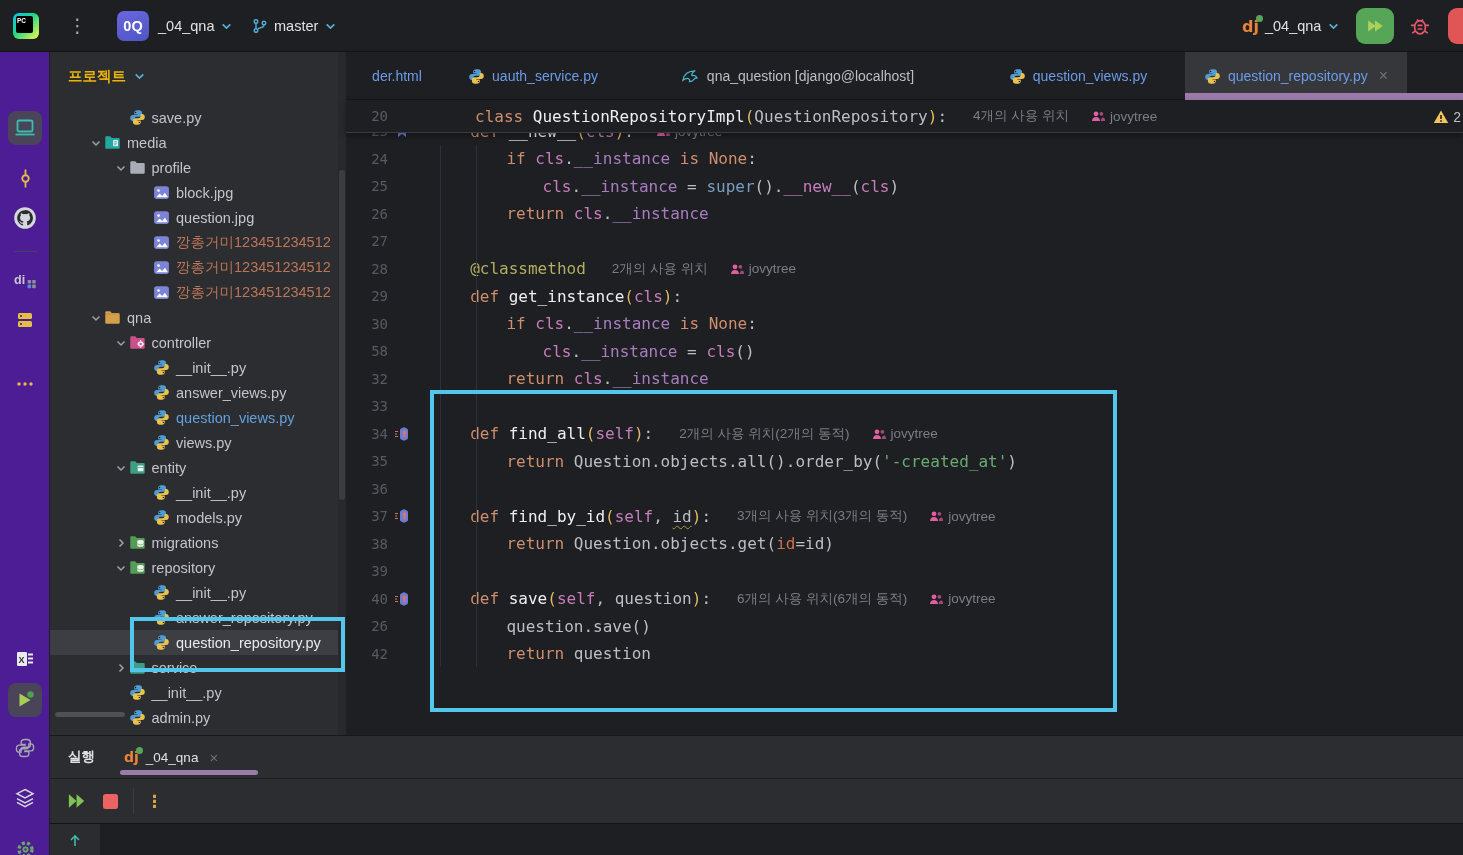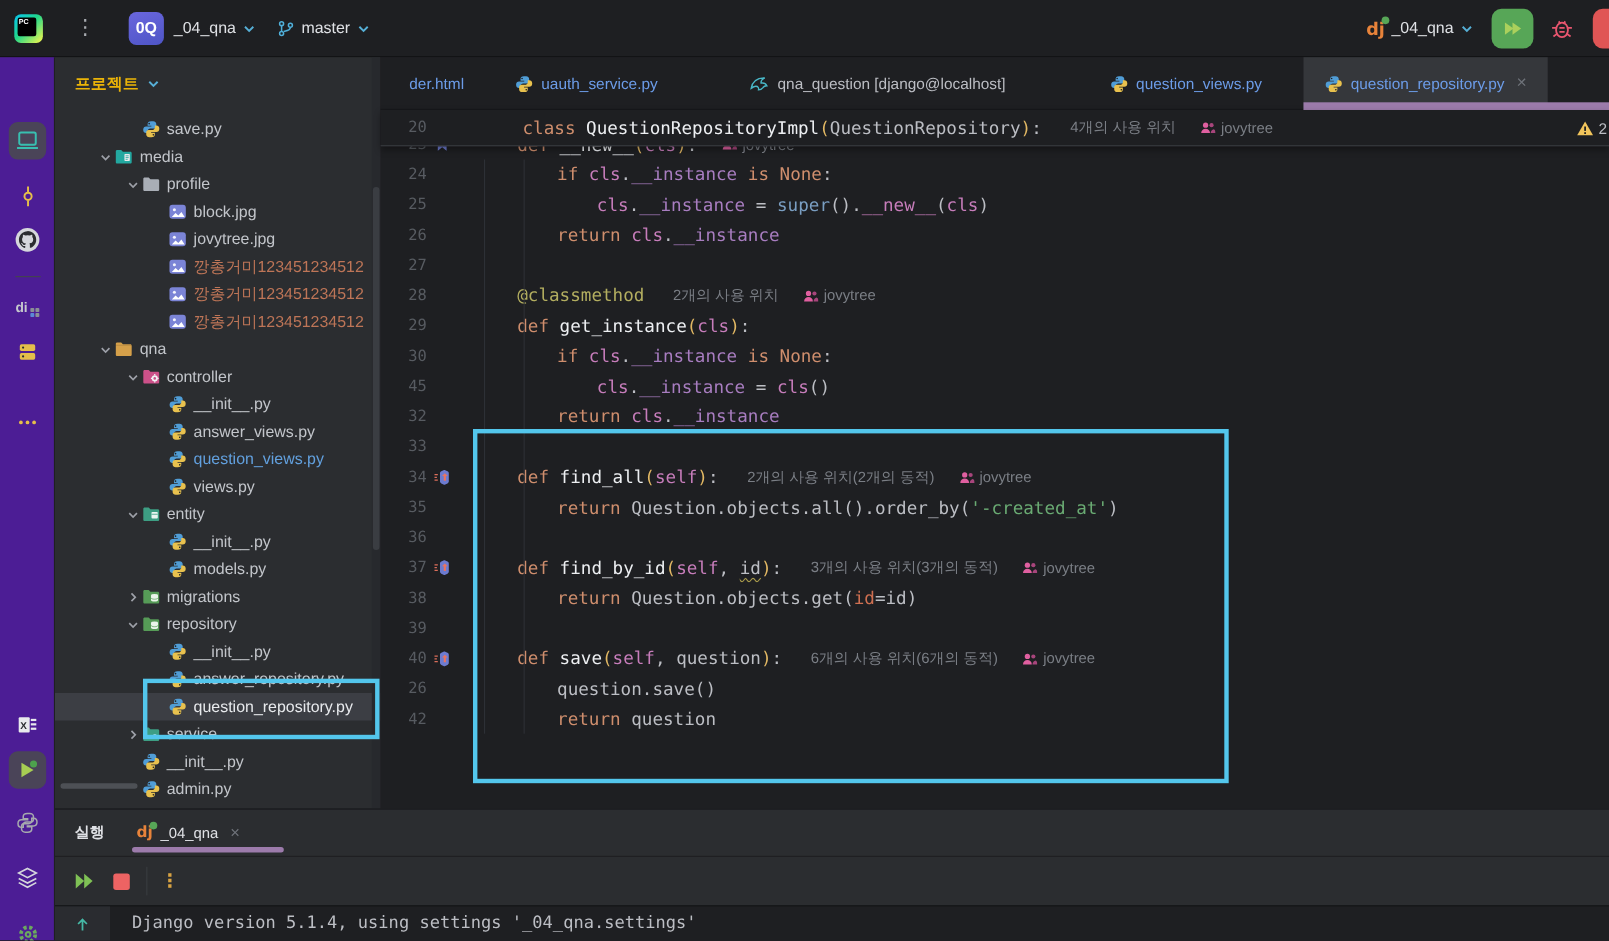--- a/index.html
+++ b/index.html
@@ -315,21 +315,21 @@
       <div class="trow" style="top: 100px;">
         <span style="width: 87px; flex: 0 0 87px;"></span>
         <span class="tchev"></span>
         <span class="ticon">
           <svg viewBox="0 0 16 16" width="17" height="17">
             <rect x="1" y="2" width="14" height="12" rx="2.5" fill="#7B84D6"></rect>
             <circle cx="5.2" cy="6.2" r="1.3" fill="#fff" opacity=".9"></circle>
             <path d="M3 12.5l3.2-3.5 2.4 2.3 2.6-3 2.8 4.2z" fill="#fff"></path>
           </svg>
         </span>
-        <span class="tlabel">jovytree.jpg</span>
+        <span class="tlabel">question.jpg</span>
       </div>
       <div class="trow" style="top: 125px;">
         <span style="width: 87px; flex: 0 0 87px;"></span>
         <span class="tchev"></span>
         <span class="ticon">
           <svg viewBox="0 0 16 16" width="17" height="17">
             <rect x="1" y="2" width="14" height="12" rx="2.5" fill="#7B84D6"></rect>
             <circle cx="5.2" cy="6.2" r="1.3" fill="#fff" opacity=".9"></circle>
             <path d="M3 12.5l3.2-3.5 2.4 2.3 2.6-3 2.8 4.2z" fill="#fff"></path>
           </svg>
@@ -720,21 +720,21 @@
       </div>
       <div class="cline" style="top: 165px;">
         <span class="lnum">29</span>
         <span class="ctext" style="left: 124.2px;"><span class="tk-kw">def </span><span class="tk-fn">get_instance</span><span class="tk-py">(</span><span class="tk-slf">cls</span><span class="tk-py">)</span><span class="tk-pl">:</span></span>
       </div>
       <div class="cline" style="top: 192.5px;">
         <span class="lnum">30</span>
         <span class="ctext" style="left: 160.4px;"><span class="tk-kw">if </span><span class="tk-slf">cls</span><span class="tk-pl">.</span><span class="tk-att">__instance</span><span class="tk-kw"> is </span><span class="tk-kw">None</span><span class="tk-pl">:</span></span>
       </div>
       <div class="cline" style="top: 220px;">
-        <span class="lnum">45</span>
+        <span class="lnum">58</span>
         <span class="ctext" style="left: 196.6px;"><span class="tk-slf">cls</span><span class="tk-pl">.</span><span class="tk-att">__instance</span><span class="tk-pl"> = </span><span class="tk-slf">cls</span><span class="tk-pl">()</span></span>
       </div>
       <div class="cline" style="top: 247.5px;">
         <span class="lnum">32</span>
         <span class="ctext" style="left: 160.4px;"><span class="tk-kw">return </span><span class="tk-slf">cls</span><span class="tk-pl">.</span><span class="tk-att">__instance</span></span>
       </div>
       <div class="cline" style="top: 275px;">
         <span class="lnum">33</span>
         <span class="ctext" style="left: 88px;"></span>
       </div>
@@ -835,18 +835,17 @@
     <span style="margin-left:14px;width:15px;height:15px;background:#ED6363;border-radius:2.5px;display:inline-block"></span>
     <span style="margin-left:15px;width:1px;height:26px;background:#3A3C40;display:inline-block"></span>
     <span style="margin-left:12px;color:#D8A343;font-size:17px;font-weight:bold">⋮</span>
   </div>
   <div id="console">
     <div id="congutter">
       <svg width="16" height="16" viewBox="0 0 16 16" fill="none" stroke="#45B8A5" stroke-width="1.6">
           <path d="M8 13V3M4 7l4-4 4 4"></path>
         </svg>
     </div>
-    <div id="context" class="mono">Django version 5.1.4, using settings '_04_qna.settings'</div>
   </div>
 </div>
 
 <div class="hlbox" style="left:430px;top:390px;width:687px;height:322px"></div>
 <div class="hlbox" style="left:130px;top:617px;width:215px;height:55px"></div>
 
 </body></html>

